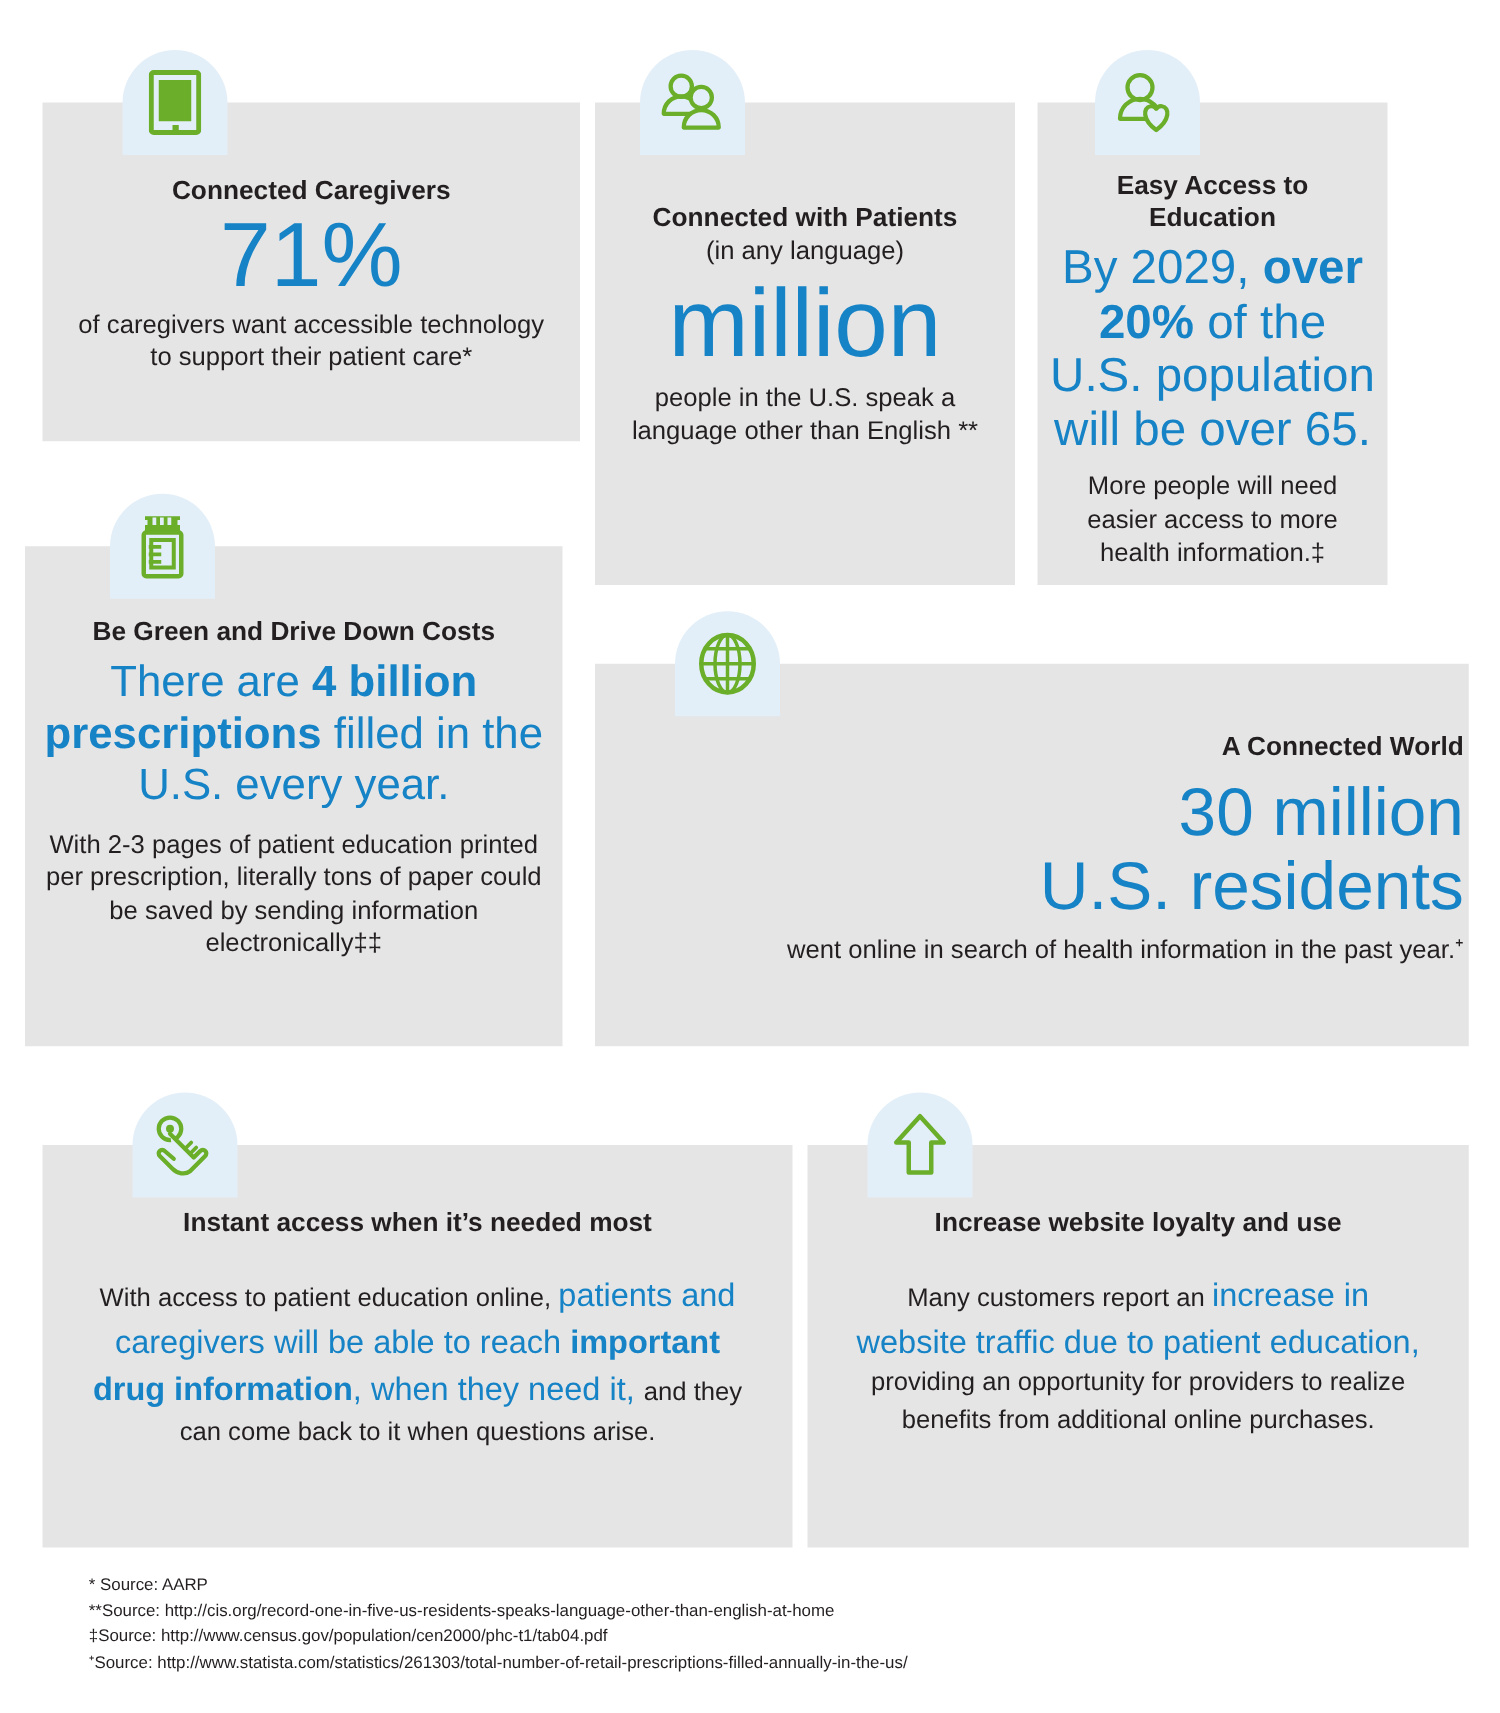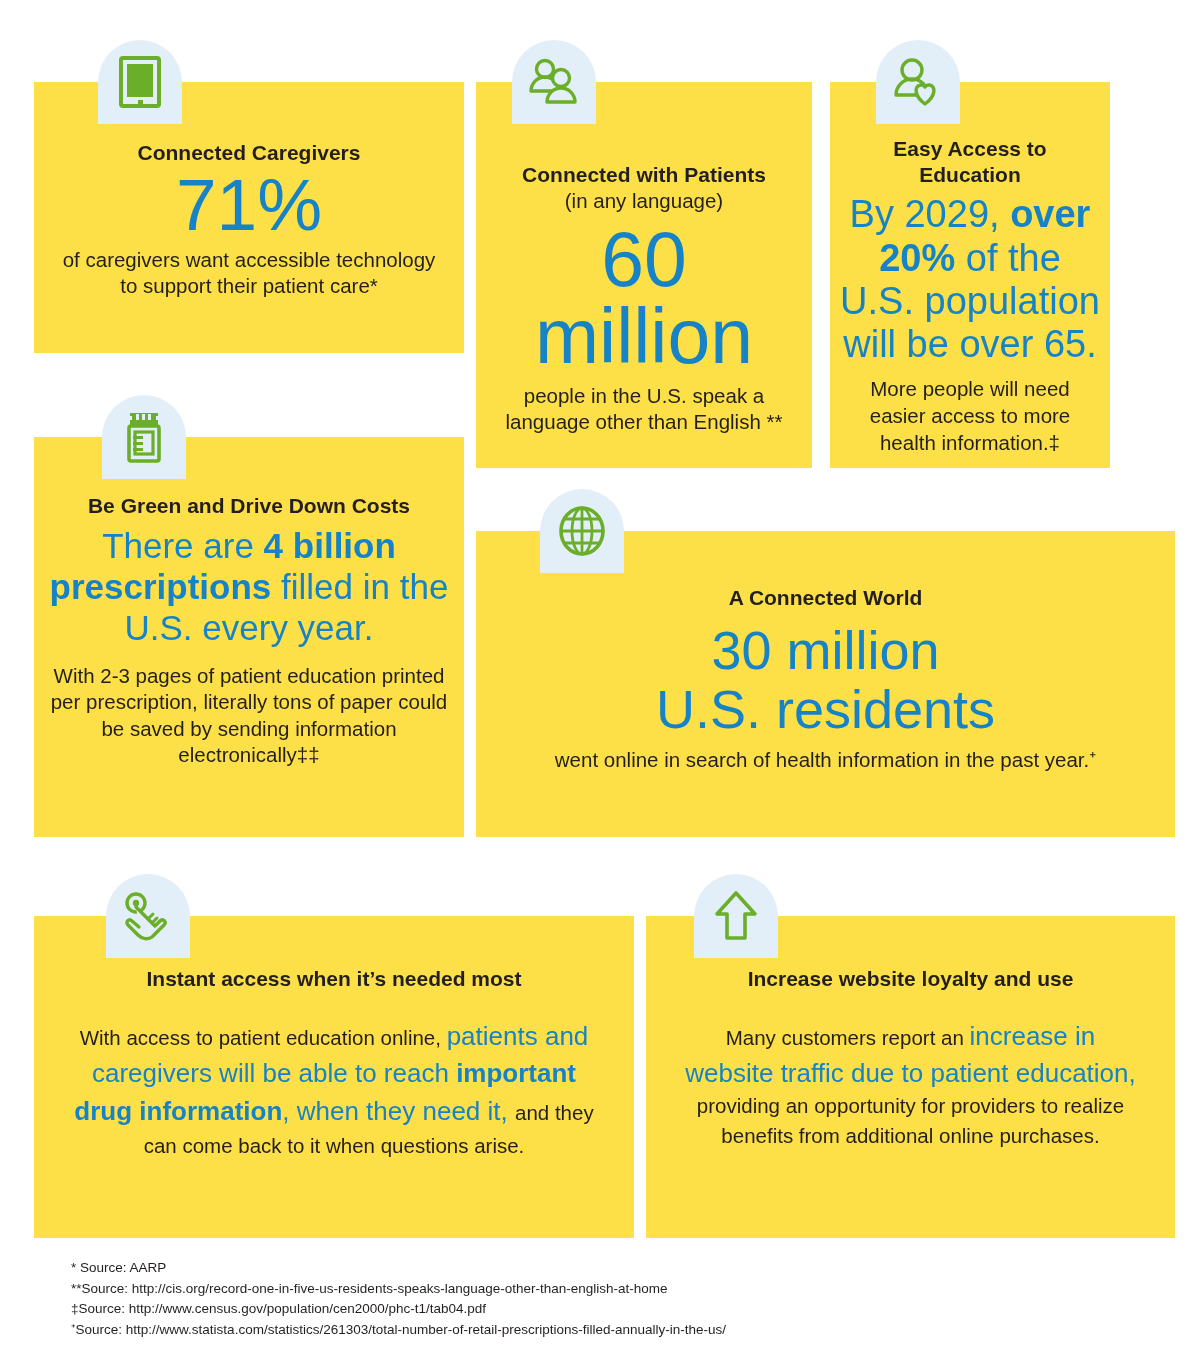--- a/index.html
+++ b/index.html
@@ -13,21 +13,21 @@
   #stage {
     position: relative;
     width: 1200px;
     height: 1370px;
     background: #ffffff;
   }
 
   
   .card {
     position: absolute;
-    background: #fde047;
+    background: #e5e5e5;
   }
   .icon-bubble {
     position: absolute;
     width: 84px;
     height: 84px;
     top: -42px;
     background: #e3eff8;
     border-radius: 42px 42px 0 0;
     display: flex;
     align-items: center;
@@ -58,21 +58,21 @@
     color: #231f20;
     line-height: 1.30;
   }
   .blue { color: #1683c6; }
   .blue-b { color: #1683c6; font-weight: bold; }
 
   
   #card-caregivers  { left: 34px;  top: 82px;  width: 430px; height: 271px; }
   #card-patients    { left: 476px; top: 82px;  width: 336px; height: 386px; }
   #card-education   { left: 830px; top: 82px;  width: 280px; height: 386px; }
-  #card-green       { left: 34px;  top: 437px; width: 430px; height: 400px; }
+  #card-green       { left: 20px;  top: 437px; width: 430px; height: 400px; }
   #card-world       { left: 476px; top: 531px; width: 699px; height: 306px; }
   #card-instant     { left: 34px;  top: 916px; width: 600px; height: 322px; }
   #card-loyalty     { left: 646px; top: 916px; width: 529px; height: 322px; }
 
   #card-caregivers .icon-bubble { left: 64px; }
   #card-patients   .icon-bubble { left: 36px; }
   #card-education  .icon-bubble { left: 46px; }
   #card-green      .icon-bubble { left: 68px; }
   #card-world      .icon-bubble { left: 64px; }
   #card-instant    .icon-bubble { left: 72px; }
@@ -93,21 +93,21 @@
   #card-education .card-body { padding: 54px 10px 0; }
   #card-education .kicker { font-size: 21px; }
   #card-education .big    { font-size: 38px; margin: 6px 0 10px; line-height: 1.14; }
   #card-education .small  { font-size: 20.5px; }
 
   #card-green .card-body { padding: 56px 14px 0; }
   #card-green .kicker { font-size: 21px; }
   #card-green .big    { font-size: 35px; margin: 6px 0 14px; line-height: 1.18; }
   #card-green .small  { font-size: 20.5px; }
 
-  #card-world .card-body { padding: 54px 14px 0; }
+  #card-world .card-body { padding: 54px 4px 0; text-align: right; }
   #card-world .kicker { font-size: 21px; }
   #card-world .big    { font-size: 54px; margin: 10px 0 8px; line-height: 1.10; }
   #card-world .small  { font-size: 20.5px; }
 
   #card-instant .card-body { padding: 50px 30px 0; }
   #card-instant .kicker { font-size: 21px; }
   #card-instant .small  { font-size: 20.5px; margin-top: 26px; line-height: 1.45; }
   #card-instant .small .blue,
   #card-instant .small .blue-b { font-size: 26px; }
 
@@ -161,21 +161,20 @@
           <path d="M19 44 a14 14 0 0 1 28 0 z" fill="#e3eff8" stroke="#6aae2a" stroke-width="3.4" stroke-linejoin="round"></path>
         </svg>
       </span>
     </div>
     <div class="card-body">
       <div class="kicker">
         <span>Connected with Patients</span>
         <span class="sub">(in any language)</span>
       </div>
       <div class="big">
-        <div>60</div>
         <div>million</div>
       </div>
       <div class="small">people in the U.S. speak a language other than English **</div>
     </div>
   </div>
 
   <div class="card" id="card-education">
     <div class="icon-bubble">
       <span>
         <svg width="52" height="50" viewBox="0 0 52 50">

